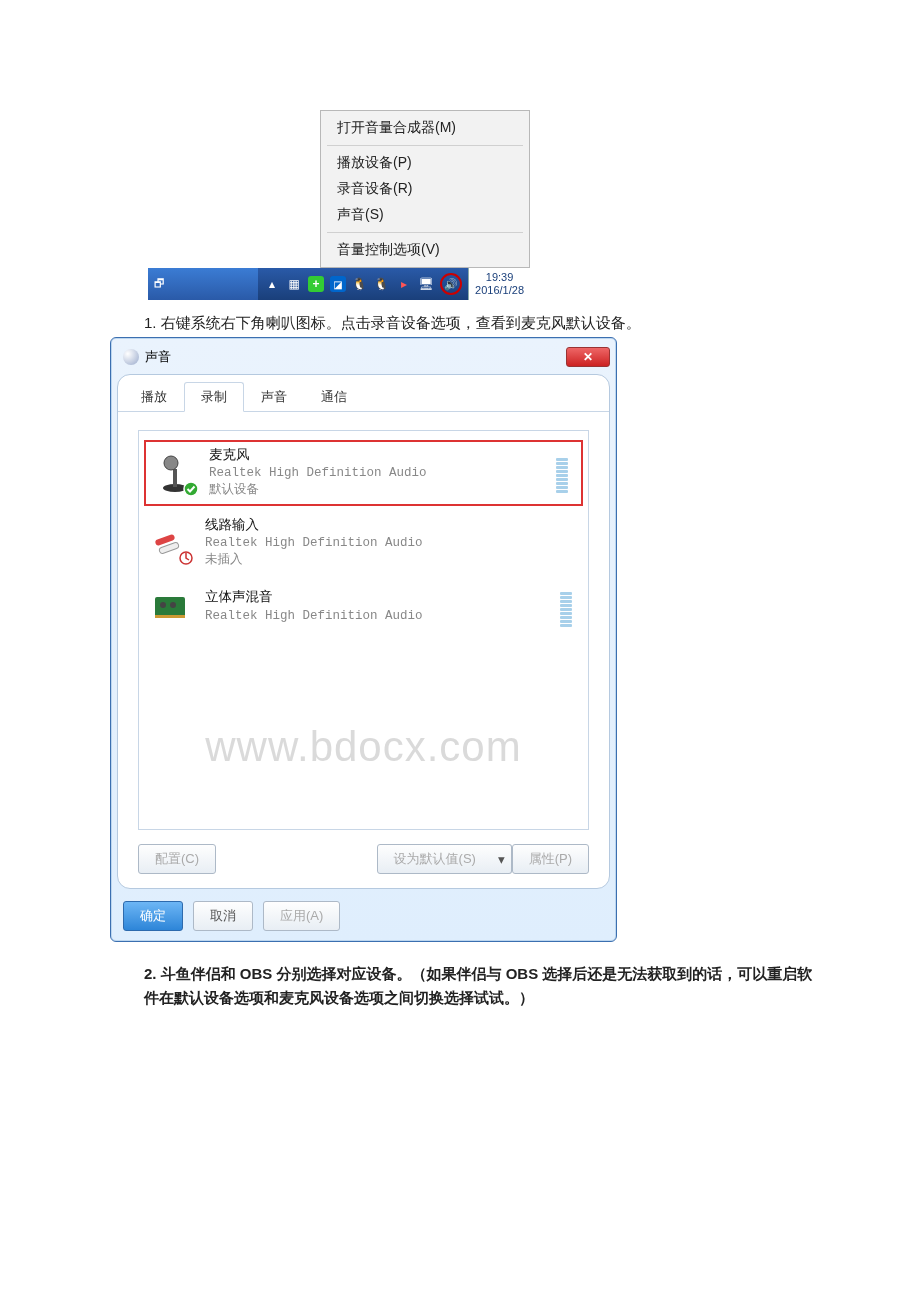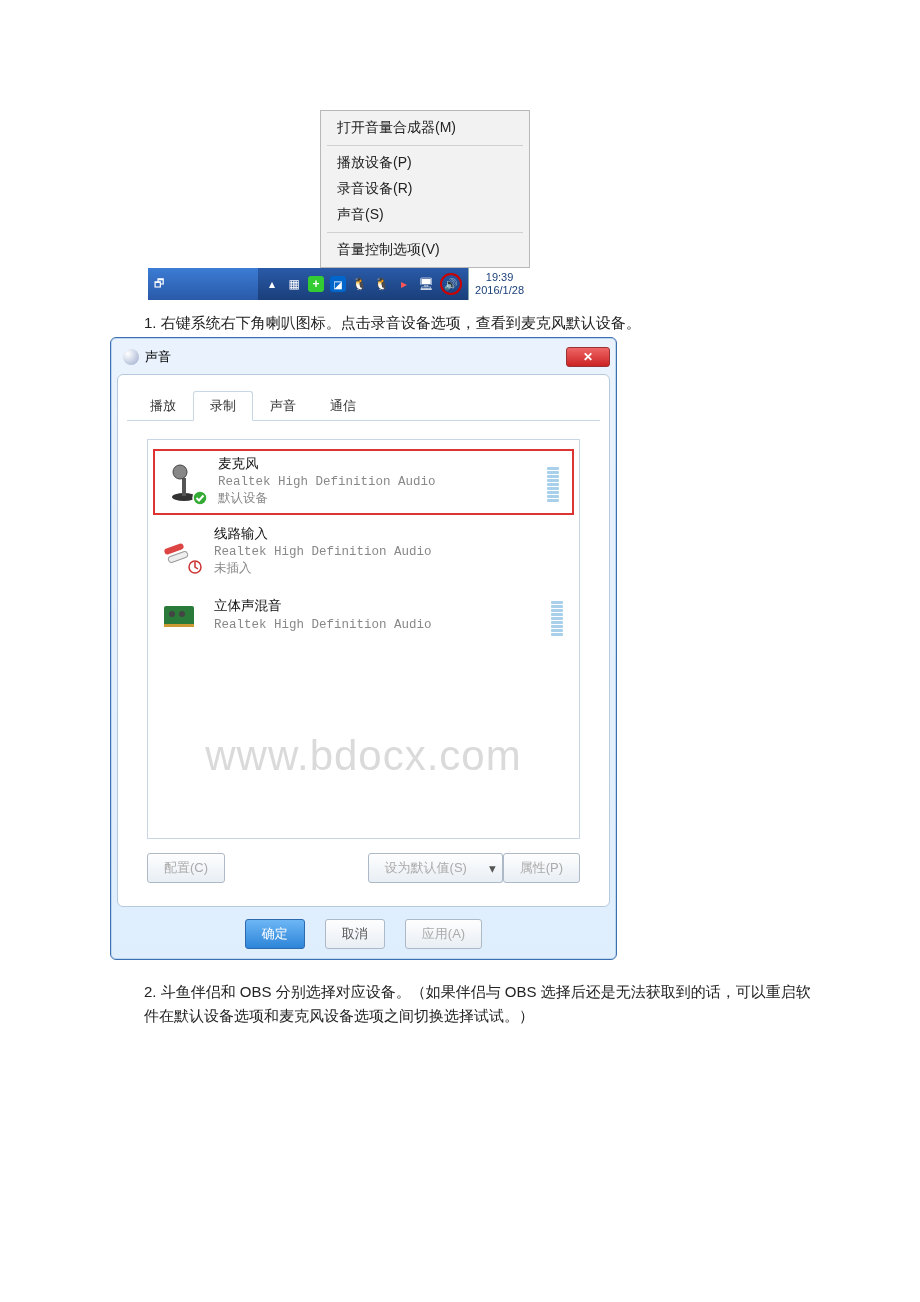--- a/index.html
+++ b/index.html
@@ -83,20 +83,21 @@
   }
   
   .instruction {
     margin: 0 0 4px 44px;
     font-size: 15px;
   }
   .instruction2 {
     margin: 20px 0 0 44px;
     font-size: 15px;
     line-height:1.6;
+    font-weight:bold;
   }
   
   .dialog {
     width: 507px;
     border: 1px solid #3b6fb0;
     border-radius: 6px;
     background: linear-gradient(#eaf3fd,#dfeefd);
     box-shadow: 0 0 0 1px #bcd6ef inset;
     margin-left: 10px;
     padding: 6px;
@@ -120,23 +121,23 @@
     border:1px solid #933;
     border-radius:3px;
     color:#fff;font-weight:bold;
     display:flex;align-items:center;justify-content:center;
     font-size:12px;
     cursor:pointer;
   }
   .tabbody {
     background:#fff;
     border:1px solid #b5c9df;
-    border-radius:6px;
+    border-radius:13px;
     margin-top:4px;
-    padding:9px;
+    padding:0;
   }
   .tabs {
     display:flex;
     border-bottom:1px solid #c8d6e6;
     padding-top:6px;
     padding-left:6px;
     gap:0;
   }
   .tab {
     padding:5px 16px;
@@ -219,22 +220,22 @@
     border-left:none;
     padding:5px 6px;
     background:linear-gradient(#fefefe,#e8eef4);
     border-radius:0 3px 3px 0;
     color:#555;
     margin-left:-1px;
   }
   .btn-group { display:flex; }
   .bottom-row {
     display:flex;
-    justify-content:center;
-    gap:20px;
+    justify-content:flex-start;
+    gap:10px;
     padding:12px 6px 4px 6px;
   }
   
   .watermark {
     position:absolute;
     left:-10px; right:-10px;
     top:292px;
     text-align:center;
     font-size:42px;
     color:rgba(150,150,150,0.35);

